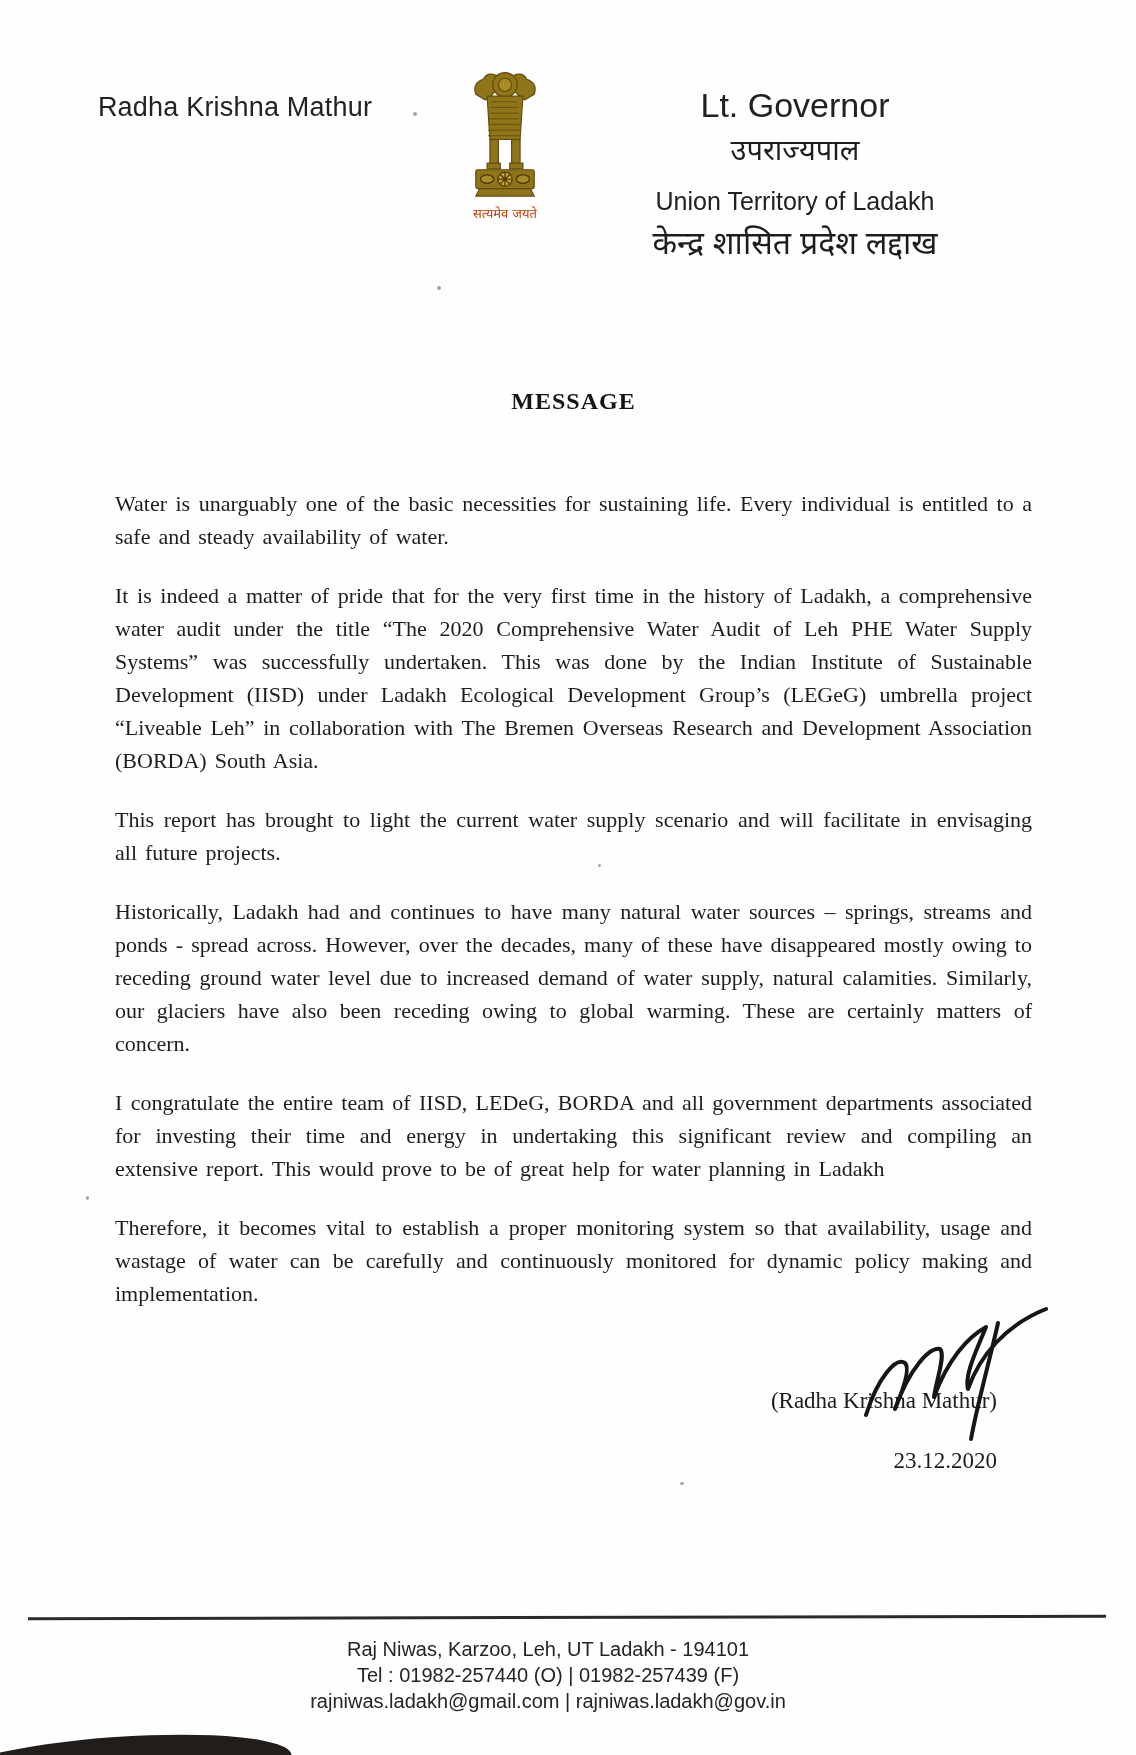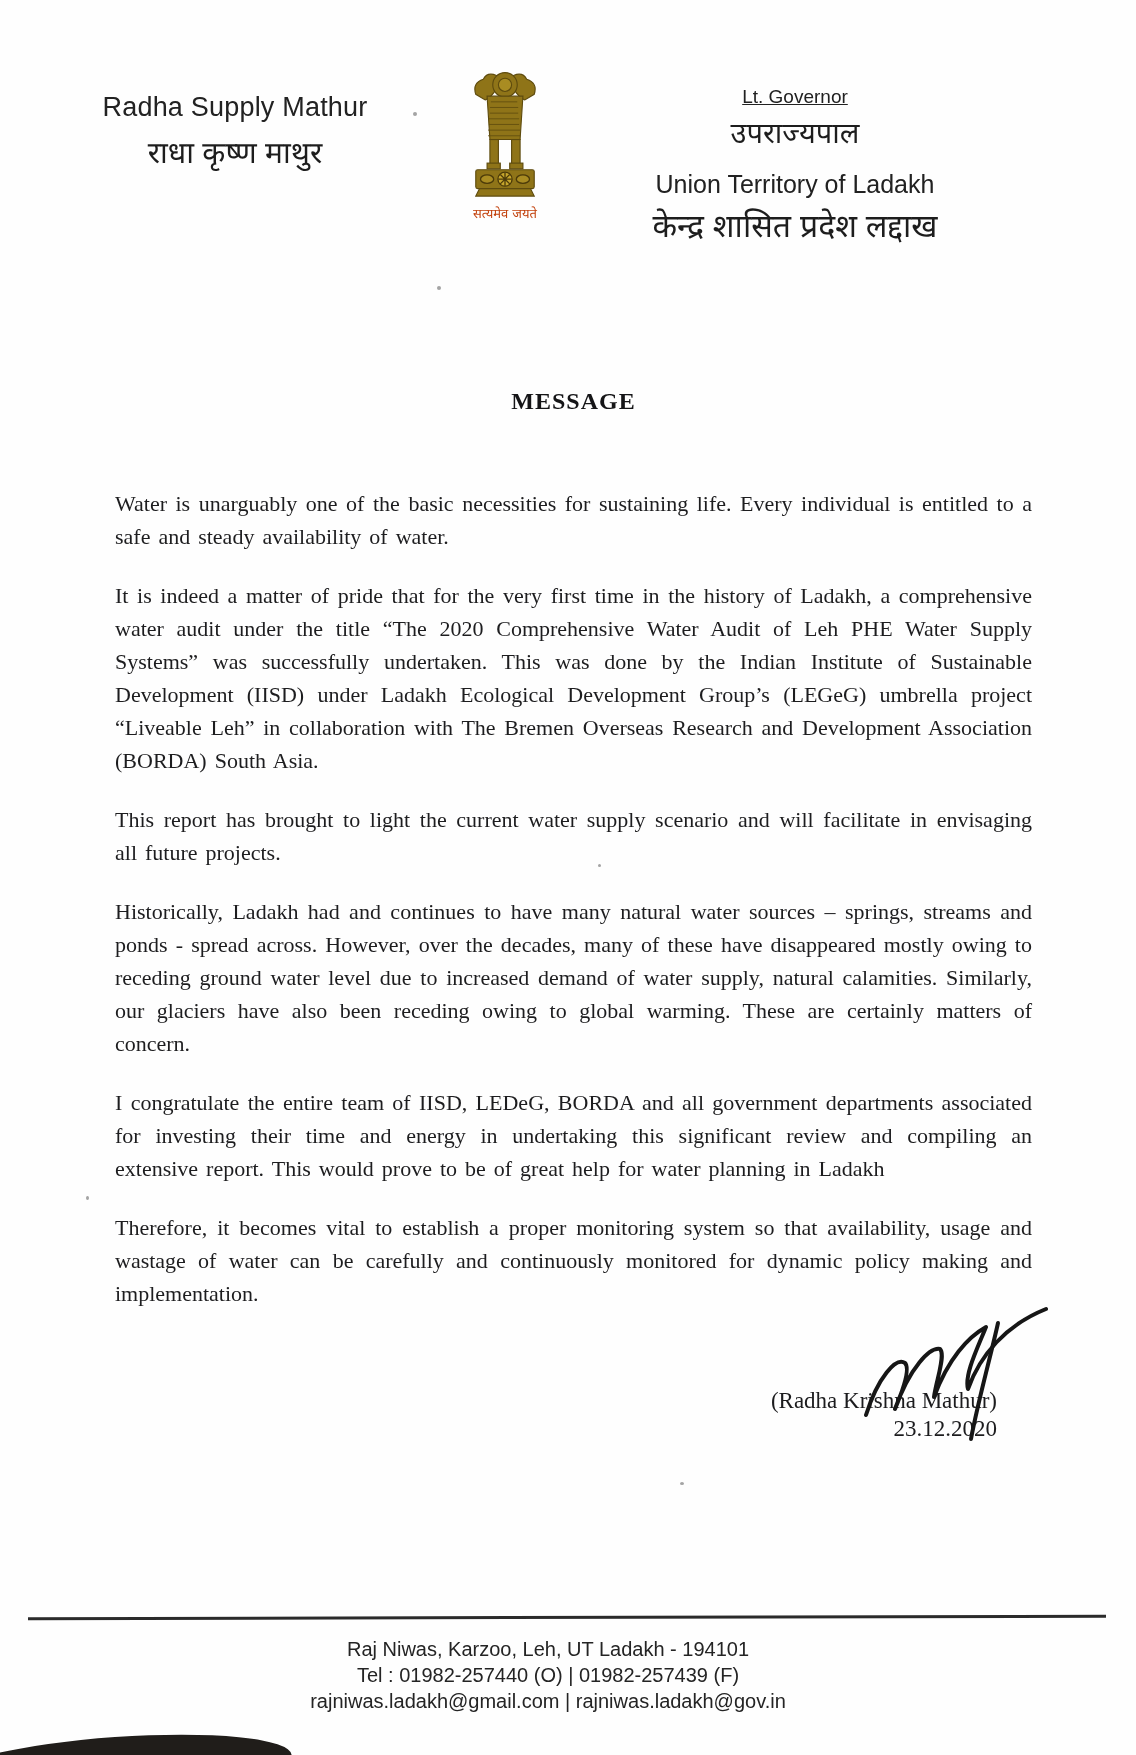--- a/index.html
+++ b/index.html
@@ -18,21 +18,21 @@
     text-align:center;
     font-family:"Liberation Sans","DejaVu Sans",sans-serif;
   }
   .lh-left .en{font-size:27px;color:#222;letter-spacing:0.2px;}
   .lh-left .hi{font-size:30px;margin-top:8px;color:#1d1d1d;}
   .lh-right{
     position:absolute;top:86px;left:636px;width:318px;
     text-align:center;
     font-family:"Liberation Sans","DejaVu Sans",sans-serif;
   }
-  .lh-right .l1{font-size:19px;color:#212121;text-decoration:underline;}
+  .lh-right .l1{font-size:34px;color:#212121;}
   .lh-right .l2{font-size:29px;margin-top:4px;color:#1d1d1d;}
   .lh-right .l3{font-size:25px;margin-top:19px;color:#212121;}
   .lh-right .l4{font-size:32px;margin-top:4px;color:#1d1d1d;}
   .emblem{
     position:absolute;top:66px;left:461px;width:88px;
     text-align:center;
   }
   .emblem .motto{
     font-size:13px;color:#c2410c;margin-top:2px;
     font-family:"DejaVu Sans",sans-serif;
@@ -55,21 +55,21 @@
     word-spacing:2.5px;
     color:#1d1d1f;
   }
   
   .sig-scrawl{position:absolute;top:1303px;left:850px;z-index:3;}
   .sig-name{
     position:absolute;top:1388px;right:139px;
     font-size:23px;color:#1c1c1e;z-index:2;white-space:nowrap;
   }
   .sig-date{
-    position:absolute;top:1416px;right:139px;
+    position:absolute;top:1448px;right:139px;
     font-size:23px;color:#1c1c1e;white-space:nowrap;
   }
   
   .footer-rule{
     position:absolute;top:1616px;left:28px;width:1078px;height:2.5px;
     background:#2b2b2b;transform:rotate(-0.12deg);
   }
   .footer{
     position:absolute;top:1636px;left:0;width:1058px;
     text-align:center;
@@ -89,22 +89,21 @@
   .sp3{top:864px;left:598px;width:3px;height:3px;}
   .sp4{top:1196px;left:86px;width:3px;height:4px;}
   .sp5{top:1482px;left:680px;width:4px;height:3px;}
 </style>
 </head>
 <body>
 
 <div class="page">
 
   <div class="lh-left">
-    <div class="en">Radha Supply Mathur</div>
-    <div class="hi">राधा कृष्ण माथुर</div>
+    <div class="en">Radha Krishna Mathur</div>
   </div>
 
   <div class="emblem">
     <span>
       <svg viewBox="0 0 90 140" width="88" height="132" aria-hidden="true">
         <g fill="#8f7418" stroke="#5e4b0e" stroke-width="1.2">
           <path d="M14,30 Q10,18 22,14 Q26,6 36,10 Q40,16 36,24 Q30,34 24,36 Z"></path>
           <path d="M76,30 Q80,18 68,14 Q64,6 54,10 Q50,16 54,24 Q60,34 66,36 Z"></path>
           <circle cx="45" cy="20" r="13"></circle>
           <circle cx="45" cy="20" r="7" fill="#a98c22"></circle>

